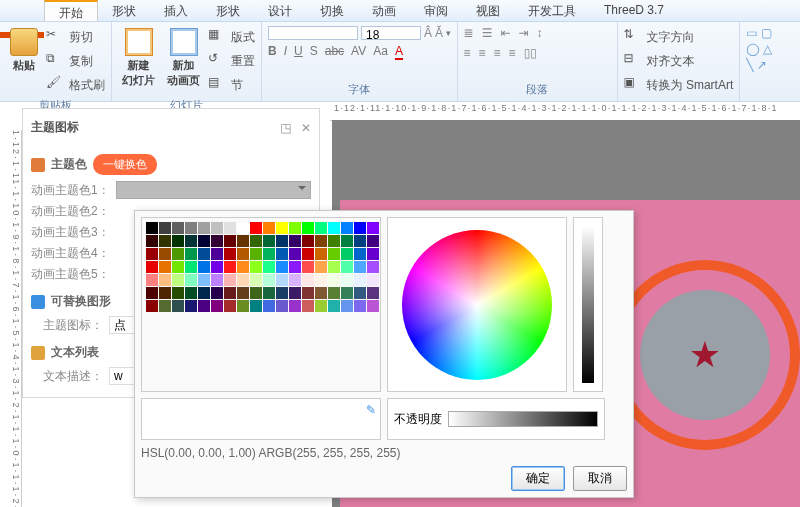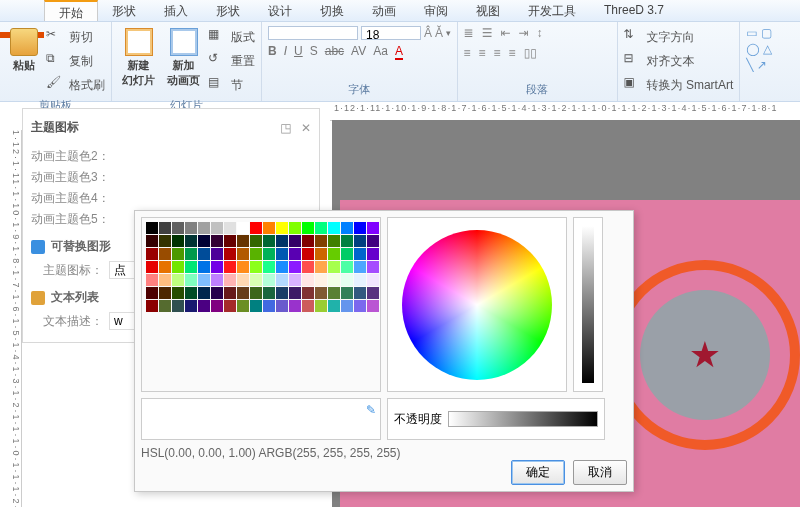--- a/index.html
+++ b/index.html
@@ -52,21 +52,21 @@
 .wheel { width: 150px; height: 150px; border-radius: 50%; background: conic-gradient(red,yellow,lime,cyan,blue,magenta,red); position: relative; }
 .wheel::after { content: ""; position: absolute; inset: 0; border-radius: 50%; background: radial-gradient(circle,#fff 0%,rgba(255,255,255,0) 70%); }
 .vslider { border: 1px solid #ccc; width: 30px; height: 175px; background: #fff; display:flex; justify-content:center; padding:8px 0;}
 .vgrad { width: 12px; height: 100%; background: linear-gradient(#fff,#000); }
 
 .picker-bottom { display: flex; gap: 6px; margin-top: 6px; }
 .preview-box { border: 1px solid #ccc; width: 240px; height: 42px; background:#fff; display:flex; align-items:flex-start; justify-content:flex-end; padding:4px;}
 .opacity-box { border: 1px solid #ccc; width: 218px; height: 42px; background:#fff; display:flex; align-items:center; padding:0 6px; gap:6px;}
 .opacity-grad { flex:1; height:16px; background: linear-gradient(to right,#fff,#000); border:1px solid #aaa;}
 .readout { margin-top: 6px; color:#666; }
-.dlg-btns { display:flex; justify-content:flex-end; gap:8px; }
+.dlg-btns { display:flex; justify-content:flex-end; gap:8px; margin-top:6px; }
 .dlg-btns button { border:1px solid #999; background:linear-gradient(#fefefe,#e6e6e6); padding:3px 14px; cursor:pointer; border-radius:2px;}
 .dlg-btns button.primary { border-color:#4a90e2; box-shadow:0 0 0 1px #9cc6ef inset;}
 
 .stack { display:flex; flex-direction:column; gap:2px;}
 </style>
 </head>
 <body>
 
 <div class="tabbar">
   <div class="file">文件</div>
@@ -220,20 +220,29 @@
 
 <div class="panel">
   <div class="panel-header">
     <span class="panel-title">主题图标</span>
     <span>
       <span style="color:#999;margin-right:6px;">◳</span>
       <span style="color:#999;">✕</span>
     </span>
   </div>
 
+  <div class="section-head">
+    <span class="bullet" style="background:#e07b3a;"></span>
+    <span class="section-title">主题色</span>
+    <span class="badge">一键换色</span>
+  </div>
+  <div class="row">
+      <label>动画主题色1：</label>
+      <div class="swatch-input"></div>
+    </div>
   <div class="row">
       <label>动画主题色2：</label>
     </div>
   <div class="row">
       <label>动画主题色3：</label>
     </div>
   <div class="row">
       <label>动画主题色4：</label>
     </div>
   <div class="row">

